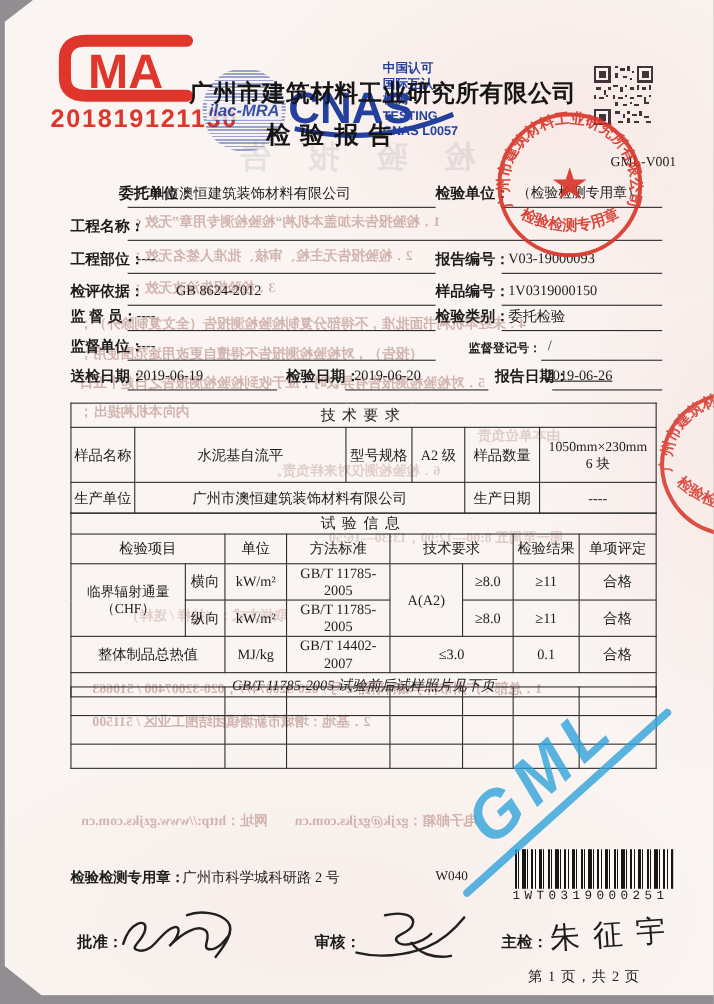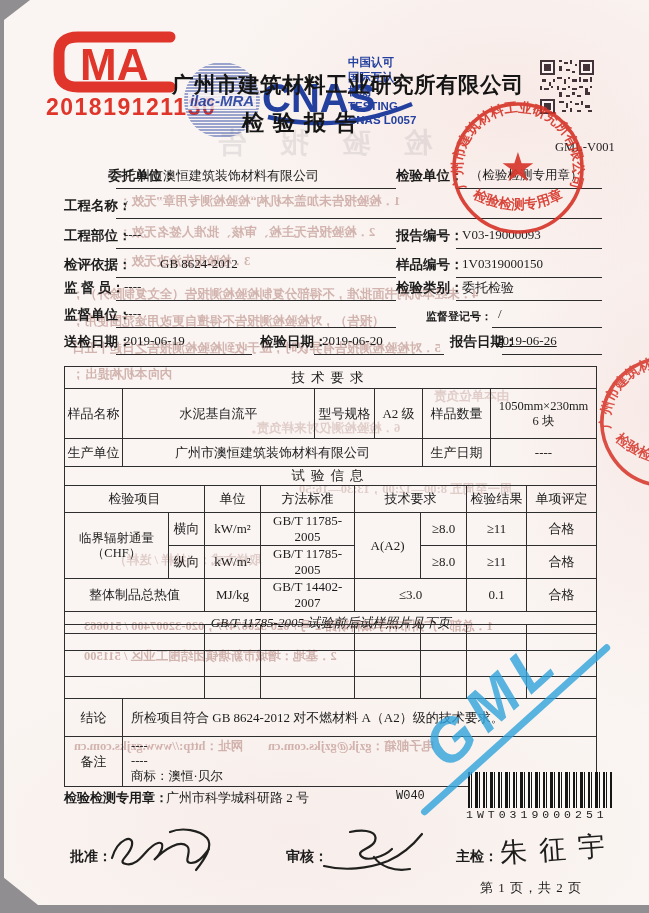--- a/index.html
+++ b/index.html
@@ -379,54 +379,34 @@
           <td></td>
           <td></td>
           <td></td>
           <td></td>
           <td></td>
           <td></td>
         </tr>
   </tbody>
     </table>
 
-  <table style="top:698px;width:532px;">
-    <colgroup>
-        <col style="width:58px">
-        <col style="width:474px">
-      </colgroup>
-    <tbody>
-        <tr style="height:38px;">
-      <td>结论</td>
-      <td class="left-pad">所检项目符合 GB 8624-2012 对不燃材料 A（A2）级的技术要求。</td>
-    </tr>
-    <tr style="height:50px;">
-      <td>备注</td>
-      <td class="left-pad">
-        <div class="small2">----</div>
-        <div class="small2">----</div>
-        <div class="small2">商标：澳恒·贝尔</div>
-      </td>
-    </tr>
-  </tbody>
-    </table>
 
   <div class="abs gml">
     <div class="gml-rot">
       <span class="gml-text">GML</span>
       <div class="gml-swoosh"></div>
     </div>
   </div>
 
   <div class="abs barcode"></div>
   <div class="abs barcode-num">1WT0319000251</div>
 
   <span class="abs addr" style="left:60px;font-weight:bold;">检验检测专用章：</span>
   <span class="abs addr" style="left:162px;">广州市科学城科研路 2 号</span>
-  <span class="abs addr" style="left:392px;font-family:Liberation Mono, monospace;font-size:12px;">W040</span>
+  <span class="abs addr" style="left:392px;font-family:Liberation Serif, serif;font-size:12px;">W040</span>
 
   <span class="abs sig-label" style="left:66px;">批准：</span>
   <span class="abs sig-label" style="left:282px;">审核：</span>
   <span class="abs sig-label" style="left:452px;">主检：</span>
 
   <svg class="abs sig" style="left:100px;top:820px;" width="125" height="58" viewBox="0 0 125 58">
     <path d="M8 38 C14 18 30 14 28 25 C26 36 12 42 22 44 C36 47 42 26 54 23 C62 21 58 33 50 40 C62 28 76 20 83 26 C89 31 78 43 87 43 C95 43 100 35 105 29 M66 12 C78 7 96 10 103 18 C110 26 100 40 92 50" fill="none" stroke="#20201f" stroke-width="2.2" stroke-linecap="round"></path>
   </svg>
   <svg class="abs sig" style="left:312px;top:824px;" width="118" height="54" viewBox="0 0 118 54">
     <path d="M34 8 C52 4 62 9 59 17 C56 25 40 26 45 32 C50 38 68 33 76 25 M8 42 C28 47 52 45 72 37 C88 30 98 20 106 10 M58 33 C64 42 78 48 94 45" fill="none" stroke="#20201f" stroke-width="2.2" stroke-linecap="round"></path>

